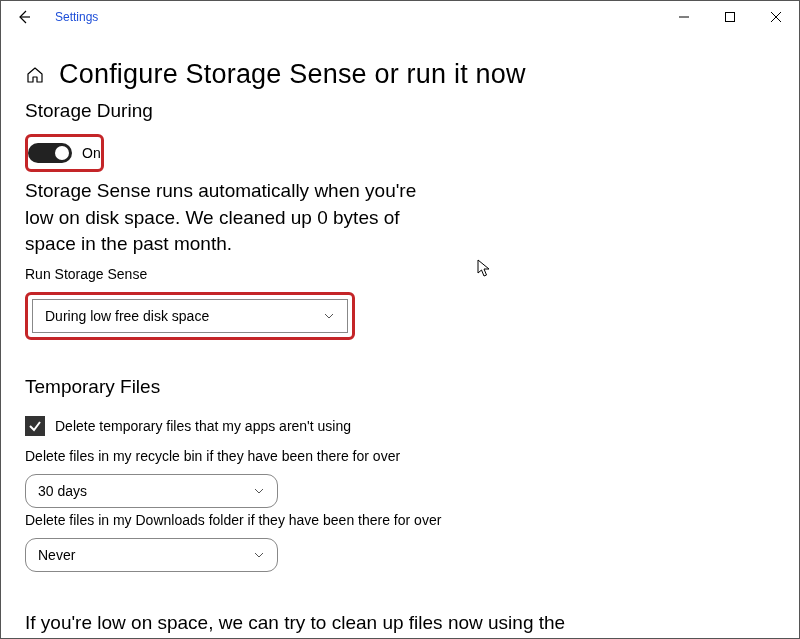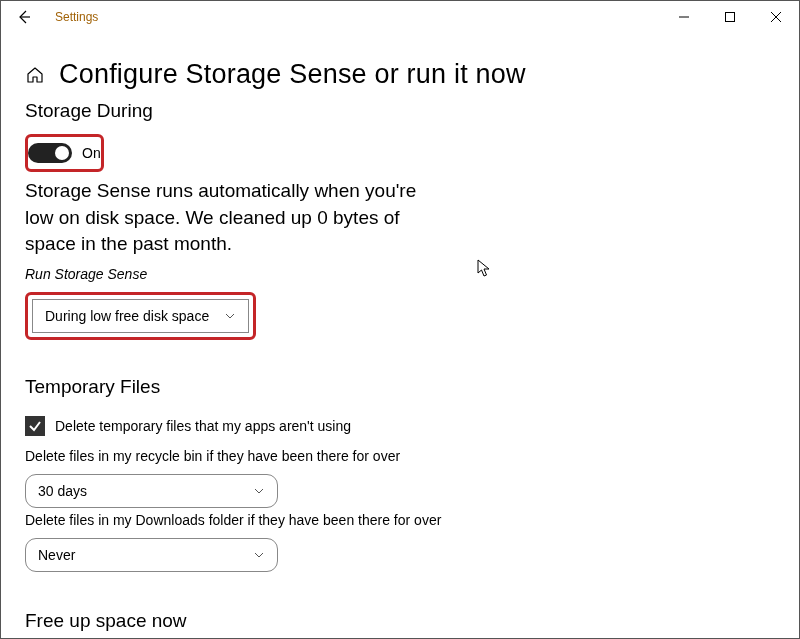--- a/index.html
+++ b/index.html
@@ -26,21 +26,21 @@
     width: 22px;
     height: 22px;
     display: flex;
     align-items: center;
     justify-content: center;
     margin-right: 20px;
     cursor: pointer;
   }
   .title {
     font-size: 12px;
-    color: #a16207;
+    color: #1d4ed8;
     flex: 1;
   }
   .winbtns {
     display: flex;
     margin-left: auto;
   }
   .winbtn {
     width: 46px;
     height: 32px;
     display: flex;
@@ -111,28 +111,27 @@
   .desc {
     font-size: 19px;
     color: #000;
     margin-top: 6px;
     line-height: 1.4;
     max-width: 420px;
   }
   .label {
     font-size: 14px;
     margin-top: 8px;
-    font-style: italic;
   }
   .dropdown-highlight {
     margin-top: 10px;
     padding: 4px;
   }
   .dropdown {
-    width: 217px;
+    width: 316px;
     height: 34px;
     border: 1px solid #888;
     background: #fff;
     display: flex;
     align-items: center;
     justify-content: space-between;
     padding: 0 12px;
     font-size: 14px;
     cursor: pointer;
   }
@@ -275,21 +274,20 @@
         <span class="chev">
           <svg width="12" height="12">
               <path d="M2 4 L6 8 L10 4" stroke="#555" stroke-width="1" fill="none"></path>
             </svg>
         </span>
       </div>
     </div>
   </div>
 
   <div class="free-section">
-    <h2>Free up space now</h2>
     <p class="desc" style="max-width:560px">If you're low on space, we can try to clean up files now using the settings on this page.</p>
 
   </div>
 
 </div>
 
 <div class="cursor">
   <svg width="16" height="20" viewBox="0 0 16 20">
       <path d="M1 1 L1 14 L4.5 11 L7 17 L9.5 16 L7 10 L12 10 Z" fill="#fff" stroke="#000" stroke-width="1"></path>
     </svg>

